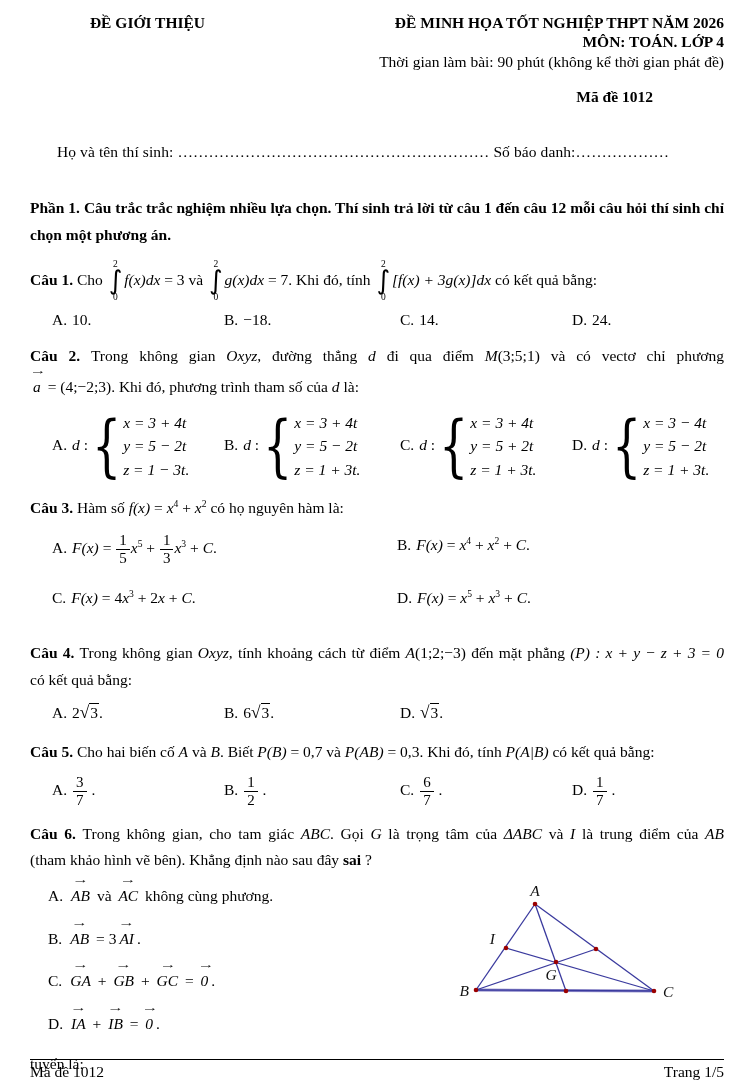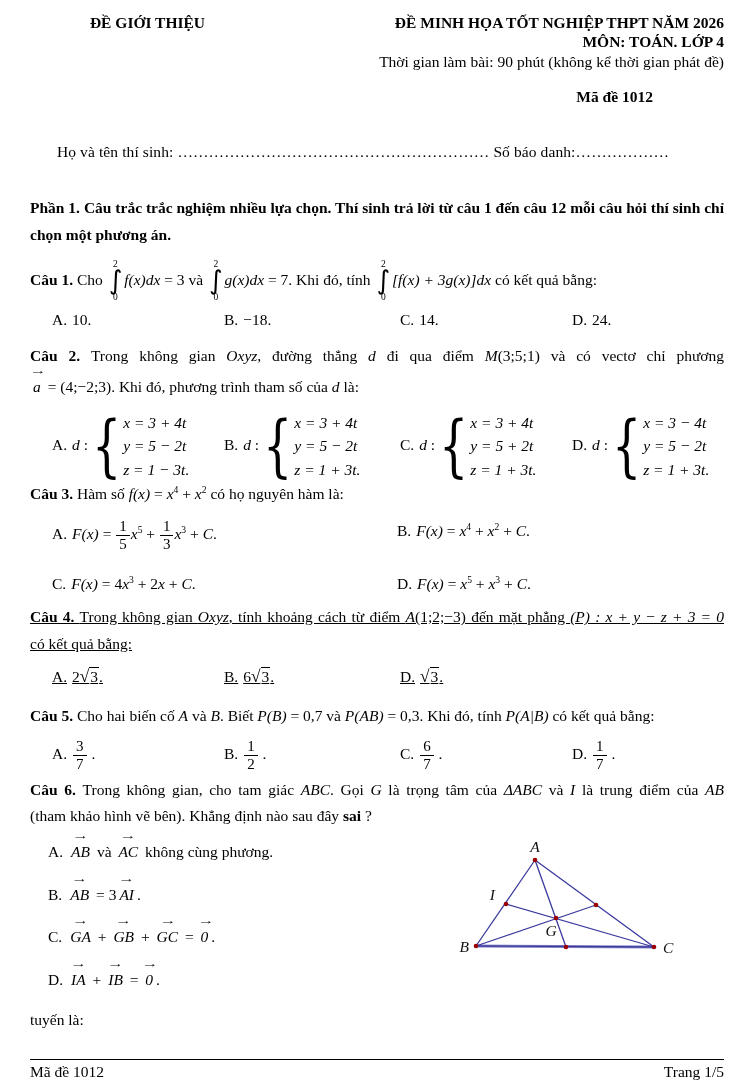--- a/index.html
+++ b/index.html
@@ -26,24 +26,24 @@
 
   .student{margin-top:37px;padding-left:27px;letter-spacing:0.1px;}
 
   .part-head{margin-top:33px;font-weight:bold;text-align:justify;line-height:1.76;}
 
   .q{line-height:1.72;}
   .qline{line-height:1.72;}
   .jline{text-align:justify;text-align-last:justify;}
   .q1{margin-top:10px;}
   .q2{margin-top:10px;}
-  .q3{}
-  .q4{margin-top:7px;text-decoration:underline;}
+  .q3{margin-top:14px;}
+  .q4{margin-top:29px;}
   .q5{margin-top:12px;}
-  .q6{margin-top:4px;}
+  .q6{margin-top:12px;}
   .q7{margin-top:4px;}
 
   .opts4{display:grid;grid-template-columns:172px 176px 172px 1fr;padding-left:22px;margin-top:4px;}
   .opts2{display:grid;grid-template-columns:345px 1fr;row-gap:18px;padding-left:22px;margin-top:10px;}
   .opt{white-space:nowrap;}
   .optlab{margin-right:5px;}
 
   
   .int{display:inline-flex;flex-direction:column;align-items:center;vertical-align:middle;line-height:1;margin:0 2px;}
   .int .l{font-size:9.5px;line-height:1.1;}

